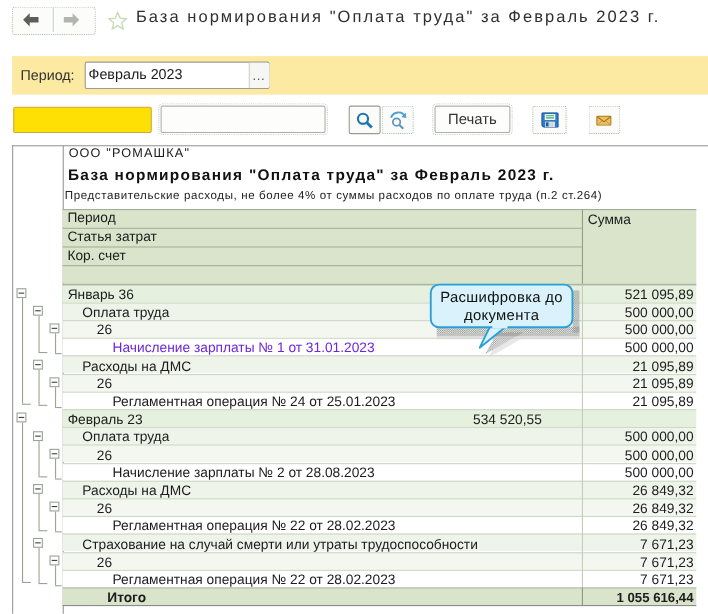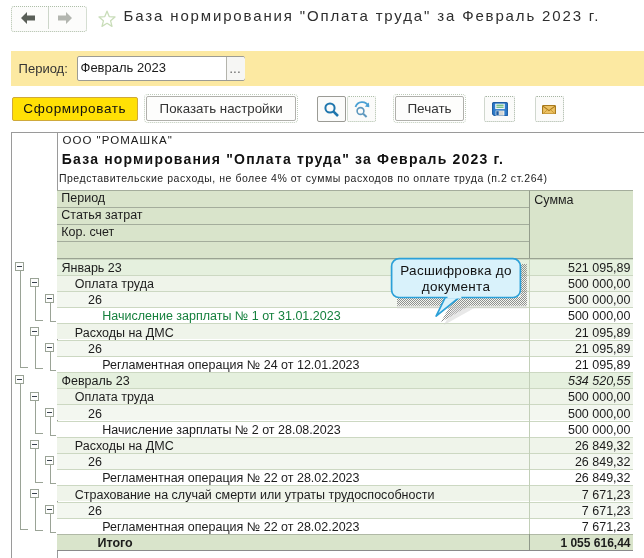--- a/index.html
+++ b/index.html
@@ -24,24 +24,22 @@
 <div class="abs" style="left:123.6px;top:7px;font-size:15px;letter-spacing:1.85px;color:#2e2e2e;white-space:nowrap;">База нормирования "Оплата труда" за Февраль 2023 г.</div>
 
 <div class="abs" style="left:11.2px;top:51.4px;width:632.8px;height:35px;background:#fce9a2;"></div>
 <div class="abs" style="left:18.6px;top:60.5px;font-size:13px;color:#333;">Период:</div>
 <div class="abs" style="left:77.4px;top:56.4px;width:168px;height:25px;background:#fff;border:1px solid #9c9c94;border-radius:2px;box-sizing:border-box;"></div>
 <div class="abs" style="left:80.5px;top:60px;font-size:13px;color:#1a1a1a;">Февраль 2023</div>
 <div class="abs" style="left:225.5px;top:57.4px;width:19px;height:23px;background:#f6f6f4;border-left:1px solid #b4b4ac;border-radius:0 2px 2px 0;box-sizing:border-box;"></div>
 <div class="abs" style="left:229.5px;top:62px;font-size:12px;color:#555;letter-spacing:0.5px;">...</div>
 
 <div class="abs" style="left:12px;top:97.2px;width:125.6px;height:23.6px;background:#ffe005;border:1px solid #cfa93a;border-radius:2px;box-sizing:border-box;"></div>
-<div class="abs" style="left:12px;top:100.8px;width:125.6px;text-align:center;font-size:13.5px;letter-spacing:0.65px;color:#111;">Сформировать</div>
 
 <div class="abs" style="left:146px;top:96.4px;width:150.4px;height:24.6px;background:#fdfdfc;border:1px solid #b0b0ab;border-radius:2px;box-sizing:border-box;outline:1px dotted #becbb9;outline-offset:1px;"></div>
-<div class="abs" style="left:146px;top:100.8px;width:150.4px;text-align:center;font-size:13.3px;color:#333;">Показать настройки</div>
 
 <div class="abs" style="left:316.8px;top:96.2px;width:29.6px;height:25.6px;background:#fbfbfa;border:1px solid #9b9b95;border-radius:2px;box-sizing:border-box;"></div>
 <div class="abs" style="left:347.4px;top:96.2px;width:28.6px;height:25.6px;background:#fbfbfa;border:1px dotted #aebfa9;border-radius:2px;box-sizing:border-box;"></div>
 <svg class="abs" style="left:323px;top:101px;" width="17" height="17" viewBox="0 0 17 17">
   <circle cx="7" cy="7" r="4.6" fill="none" stroke="#1f76ad" stroke-width="2"></circle>
   <line x1="10.6" y1="10.6" x2="15" y2="15" stroke="#1f76ad" stroke-width="2.6"></line>
 </svg>
 <svg class="abs" style="left:352.5px;top:100px;" width="19" height="19" viewBox="0 0 19 19">
   <circle cx="7.5" cy="11" r="3.4" fill="none" stroke="#5e98be" stroke-width="1.6"></circle>
   <line x1="10.2" y1="13.7" x2="13.6" y2="17" stroke="#5e98be" stroke-width="2"></line>
@@ -83,43 +81,43 @@
 <div class="row" style="top:207.4px;height:16.799999999999983px;background:#d9e4cb;border-top:1px solid #a4ad9c;width:471.8px;"></div>
 <div class="abs" style="left:61.3px;top:208.3px;font-size:12.5px;color:#1c1c1c;">Статья затрат</div>
 <div class="row" style="top:224.2px;height:17.100000000000023px;background:#d9e4cb;border-top:1px solid #a4ad9c;width:471.8px;"></div>
 <div class="abs" style="left:61.3px;top:225.1px;font-size:12.5px;color:#1c1c1c;">Кор. счет</div>
 <div class="row" style="top:241.3px;height:17.19999999999999px;background:#d9e4cb;border-top:1px solid #a4ad9c;width:471.8px;"></div>
 <div class="abs" style="left:61.3px;top:257px;font-size:12.5px;color:#1c1c1c;">Документ</div>
 <div class="abs" style="left:528.6px;top:190.4px;width:104.9px;height:68.1px;background:#d9e4cb;border-top:1px solid #a4ad9c;border-left:1px solid #949d8c;box-sizing:border-box;"></div>
 <div class="abs" style="left:534.3px;top:193.4px;font-size:12.5px;color:#1c1c1c;">Сумма</div>
 <div class="abs" style="left:56.8px;top:258.1px;width:576.7px;height:1px;background:#9aa392;"></div>
 <div class="row" style="top:258.5px;height:16.2px;background:#e5f0de;border-top:1px solid #ccd8c2;"></div>
-<div class="abs" style="left:61.5px;top:260.7px;font-size:12.5px;color:#1c1c1c;white-space:nowrap;">Январь 23</div>
+<div class="abs" style="left:61.5px;top:260.7px;font-size:12.5px;color:#1c1c1c;white-space:nowrap;">Январь 36</div>
 <div class="abs" style="left:430px;top:260.7px;width:200.5px;text-align:right;font-size:12.5px;color:#1c1c1c;">521 095,89</div>
 <div class="row" style="top:274.7px;height:16.2px;background:#eff4ea;border-top:1px solid #ccd8c2;"></div>
 <div class="abs" style="left:74.8px;top:276.9px;font-size:12.5px;color:#1c1c1c;white-space:nowrap;">Оплата труда</div>
 <div class="abs" style="left:430px;top:276.9px;width:200.5px;text-align:right;font-size:12.5px;color:#1c1c1c;">500 000,00</div>
 <div class="row" style="top:290.9px;height:16.2px;background:#f3f7f0;border-top:1px solid #ccd8c2;"></div>
 <div class="abs" style="left:88.0px;top:293.09999999999997px;font-size:12.5px;color:#1c1c1c;white-space:nowrap;">26</div>
 <div class="abs" style="left:430px;top:293.09999999999997px;width:200.5px;text-align:right;font-size:12.5px;color:#1c1c1c;">500 000,00</div>
 <div class="row" style="top:307.1px;height:16.2px;background:#ffffff;border-top:1px solid #ccd8c2;"></div>
-<div class="abs" style="left:102.3px;top:309.3px;font-size:12.5px;color:#15803d;white-space:nowrap;">Начисление зарплаты № 1 от 31.01.2023</div>
+<div class="abs" style="left:102.3px;top:309.3px;font-size:12.5px;color:#6d28d9;white-space:nowrap;">Начисление зарплаты № 1 от 31.01.2023</div>
 <div class="abs" style="left:430px;top:309.3px;width:200.5px;text-align:right;font-size:12.5px;color:#1c1c1c;">500 000,00</div>
 <div class="row" style="top:323.3px;height:16.2px;background:#eff4ea;border-top:1px solid #ccd8c2;"></div>
 <div class="abs" style="left:74.8px;top:325.5px;font-size:12.5px;color:#1c1c1c;white-space:nowrap;">Расходы на ДМС</div>
 <div class="abs" style="left:430px;top:325.5px;width:200.5px;text-align:right;font-size:12.5px;color:#1c1c1c;">21 095,89</div>
 <div class="row" style="top:339.5px;height:16.2px;background:#f3f7f0;border-top:1px solid #ccd8c2;"></div>
 <div class="abs" style="left:88.0px;top:341.7px;font-size:12.5px;color:#1c1c1c;white-space:nowrap;">26</div>
 <div class="abs" style="left:430px;top:341.7px;width:200.5px;text-align:right;font-size:12.5px;color:#1c1c1c;">21 095,89</div>
 <div class="row" style="top:355.7px;height:16.2px;background:#ffffff;border-top:1px solid #ccd8c2;"></div>
-<div class="abs" style="left:102.3px;top:357.9px;font-size:12.5px;color:#1c1c1c;white-space:nowrap;">Регламентная операция № 24 от 12.01.2023</div>
+<div class="abs" style="left:102.3px;top:357.9px;font-size:12.5px;color:#1c1c1c;white-space:nowrap;">Регламентная операция № 24 от 25.01.2023</div>
 <div class="abs" style="left:430px;top:357.9px;width:200.5px;text-align:right;font-size:12.5px;color:#1c1c1c;">21 095,89</div>
 <div class="row" style="top:371.9px;height:16.2px;background:#e5f0de;border-top:1px solid #ccd8c2;"></div>
 <div class="abs" style="left:61.5px;top:374.09999999999997px;font-size:12.5px;color:#1c1c1c;white-space:nowrap;">Февраль 23</div>
-<div class="abs" style="left:430px;top:374.09999999999997px;width:200.5px;text-align:right;font-size:12.5px;color:#1c1c1c;font-style:italic;">534 520,55</div>
+<div class="abs" style="left:430px;top:374.09999999999997px;width:200.5px;font-size:12.5px;color:#1c1c1c;">534 520,55</div>
 <div class="row" style="top:388.1px;height:16.2px;background:#eff4ea;border-top:1px solid #ccd8c2;"></div>
 <div class="abs" style="left:74.8px;top:390.3px;font-size:12.5px;color:#1c1c1c;white-space:nowrap;">Оплата труда</div>
 <div class="abs" style="left:430px;top:390.3px;width:200.5px;text-align:right;font-size:12.5px;color:#1c1c1c;">500 000,00</div>
 <div class="row" style="top:404.29999999999995px;height:16.2px;background:#f3f7f0;border-top:1px solid #ccd8c2;"></div>
 <div class="abs" style="left:88.0px;top:406.49999999999994px;font-size:12.5px;color:#1c1c1c;white-space:nowrap;">26</div>
 <div class="abs" style="left:430px;top:406.49999999999994px;width:200.5px;text-align:right;font-size:12.5px;color:#1c1c1c;">500 000,00</div>
 <div class="row" style="top:420.5px;height:16.2px;background:#ffffff;border-top:1px solid #ccd8c2;"></div>
 <div class="abs" style="left:102.3px;top:422.7px;font-size:12.5px;color:#1c1c1c;white-space:nowrap;">Начисление зарплаты № 2 от 28.08.2023</div>
 <div class="abs" style="left:430px;top:422.7px;width:200.5px;text-align:right;font-size:12.5px;color:#1c1c1c;">500 000,00</div>
 <div class="row" style="top:436.7px;height:16.2px;background:#eff4ea;border-top:1px solid #ccd8c2;"></div>

